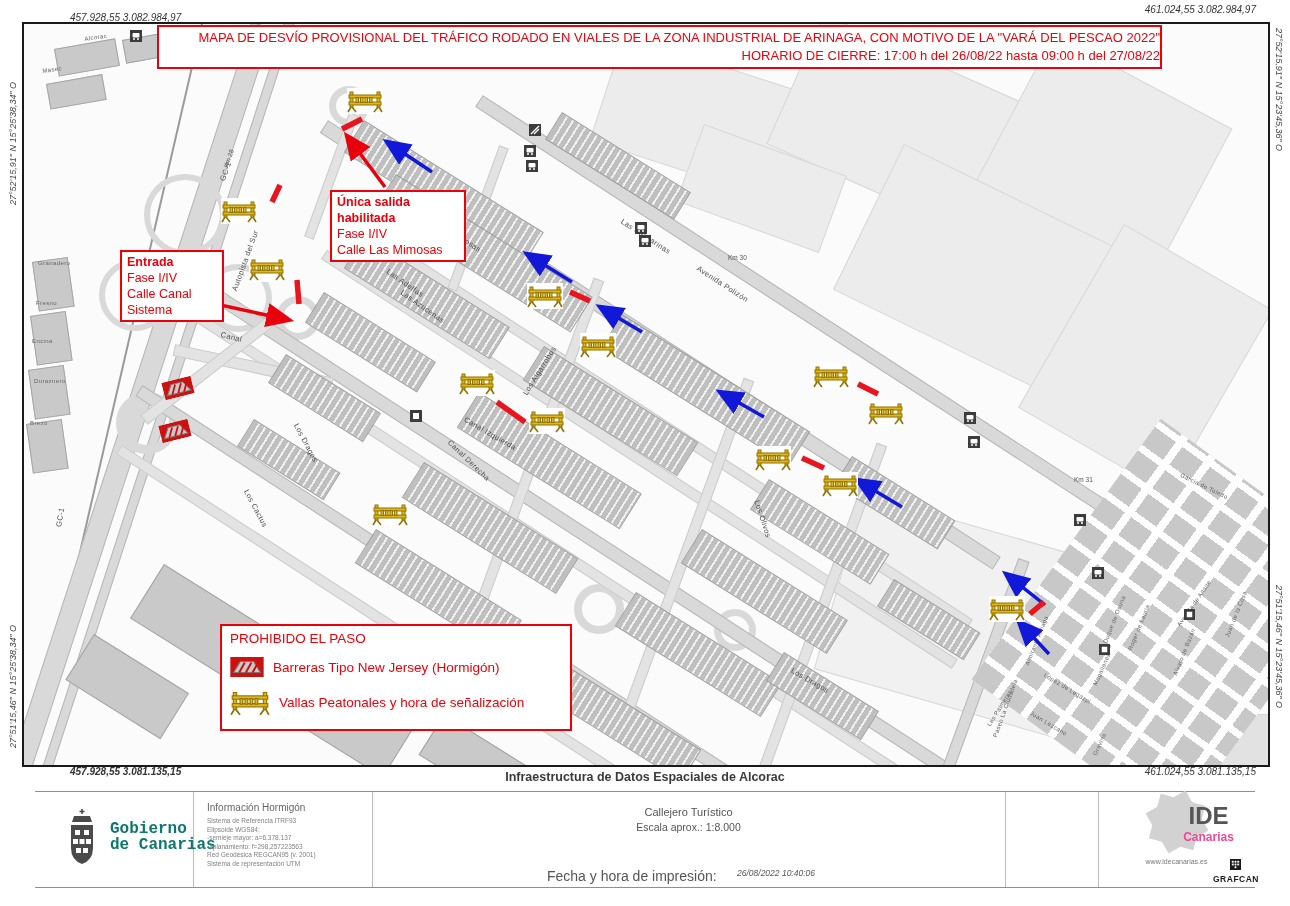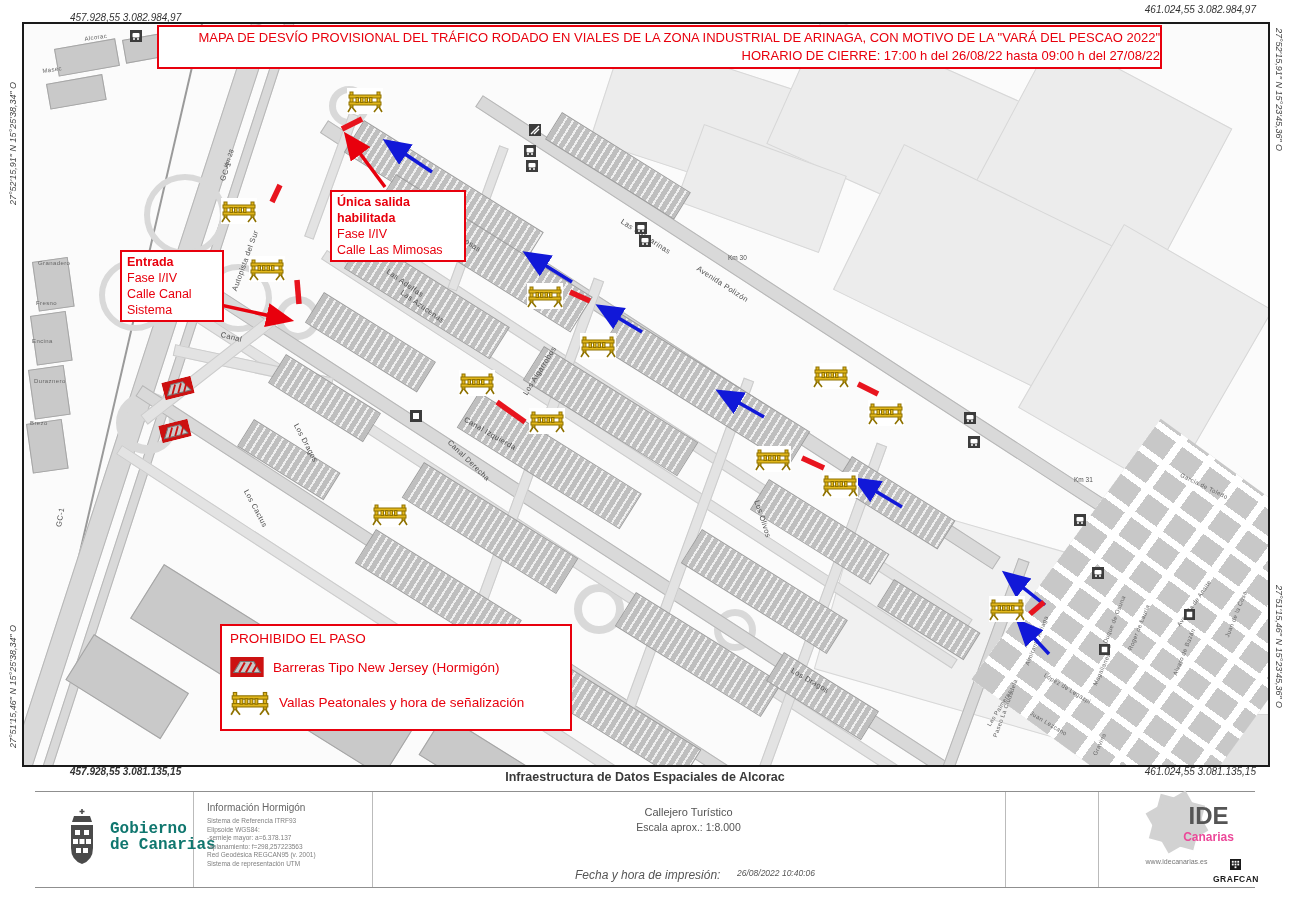--- a/index.html
+++ b/index.html
@@ -562,21 +562,21 @@
     <span class="info-line">-semieje mayor: a=6.378.137</span>
     <span class="info-line">-aplanamiento: f=298,257223563</span>
     <span class="info-line">Red Geodésica REGCAN95 (v. 2001)</span>
     <span class="info-line">Sistema de representación UTM</span>
   </div>
 
   <div class="abs" style="left:337px;top:14px;width:633px;text-align:center;">
     <div class="ftext" style="font-size:11px;">Callejero Turístico</div>
     <div class="ftext" style="font-size:10.5px;margin-top:3px;">Escala aprox.: 1:8.000</div>
   </div>
-  <div class="abs" style="left:540px;top:76px;font-style:italic;font-size:12px;color:#555;">Fecha y hora de impresión:</div>
+  <div class="abs" style="left:512px;top:76px;font-size:14px;color:#555;">Fecha y hora de impresión:</div>
   <div class="abs" style="left:702px;top:76px;font-style:italic;font-size:8.5px;color:#555;">26/08/2022 10:40:06</div>
 
   <div class="abs" style="left:1063px;top:0;width:157px;height:95px;">
     <div class="star" style="left:56px;top:7px;transform:rotate(15deg);"></div>
     <div class="star" style="left:56px;top:7px;transform:rotate(60deg);"></div>
     <div class="abs" style="left:0;top:12px;width:157px;text-align:center;font-weight:bold;color:#555;font-size:24px;line-height:24px;padding-left:32px;">IDE</div>
     <div class="abs" style="left:0;top:38px;width:157px;text-align:center;font-weight:bold;color:#ec4899;font-size:12px;margin-left:32px;">Canarias</div>
     <div class="abs" style="left:0;top:66px;width:157px;text-align:center;font-size:7px;color:#777;">www.idecanarias.es</div>
   </div>
 

